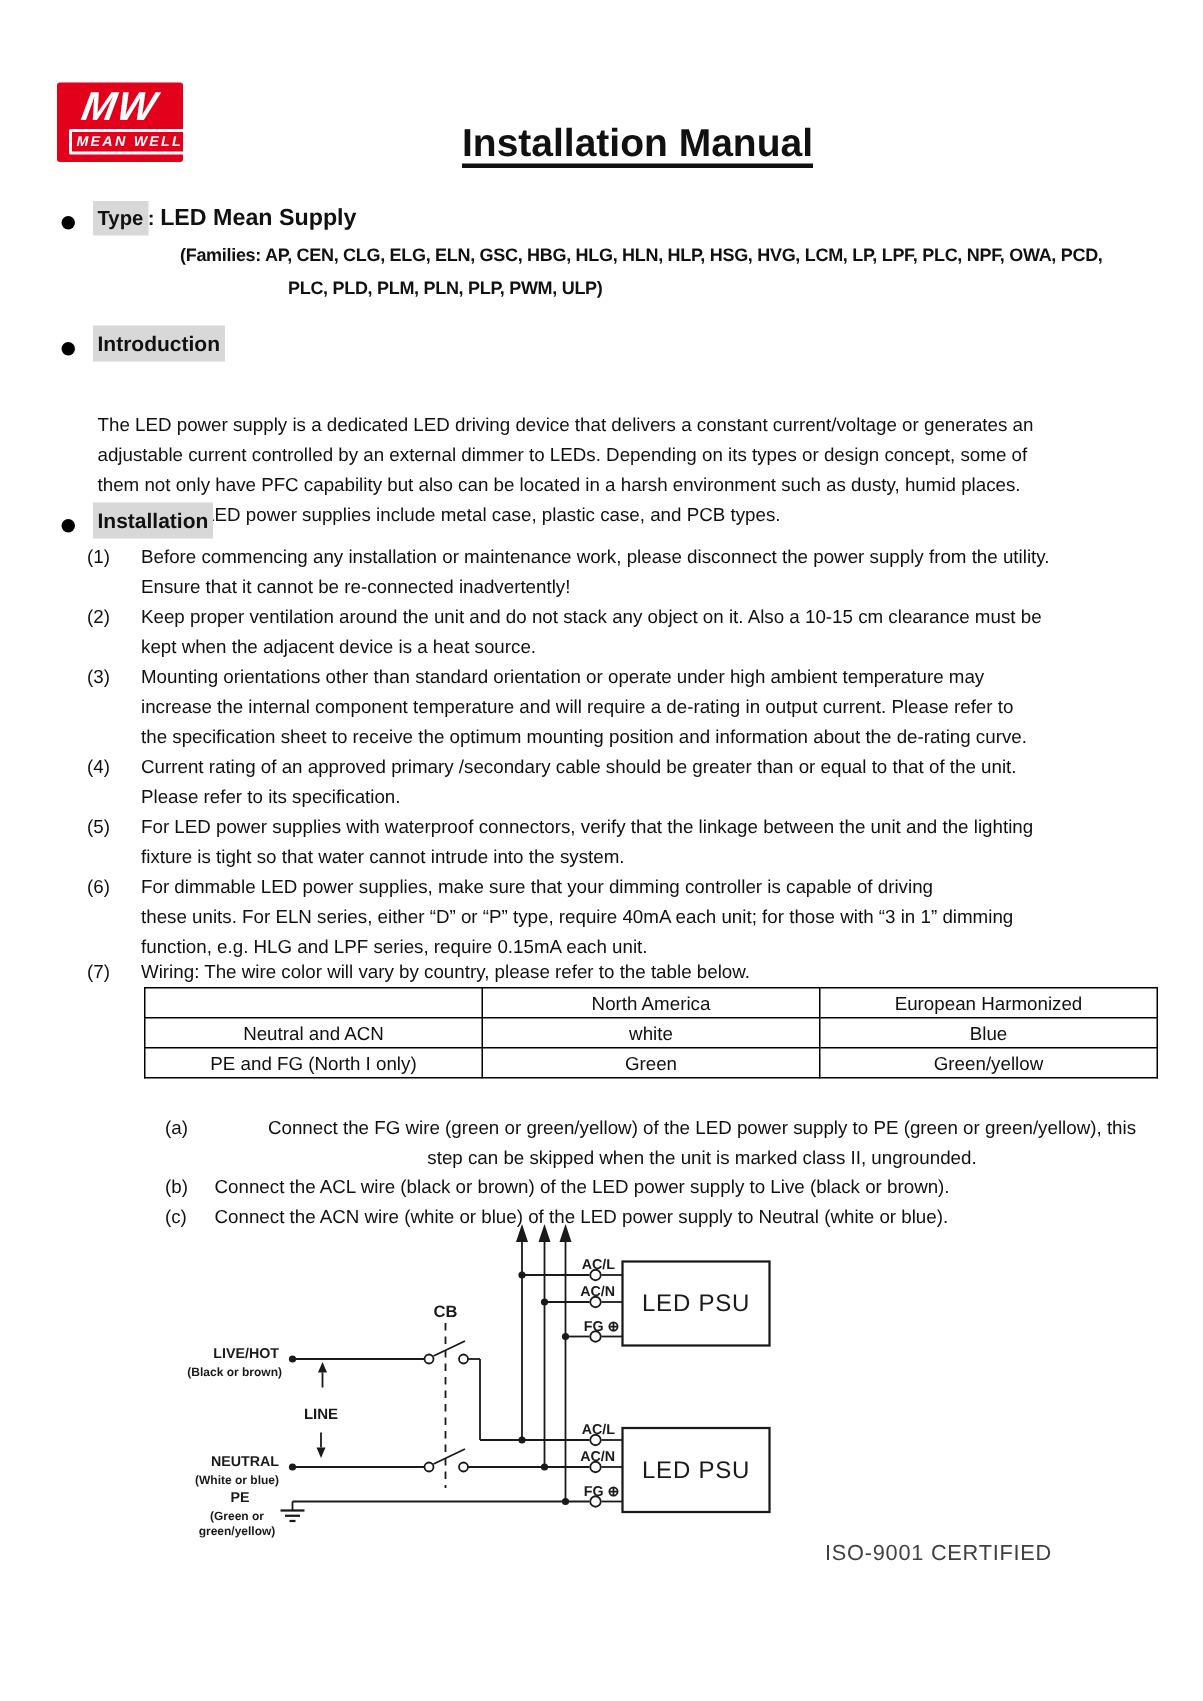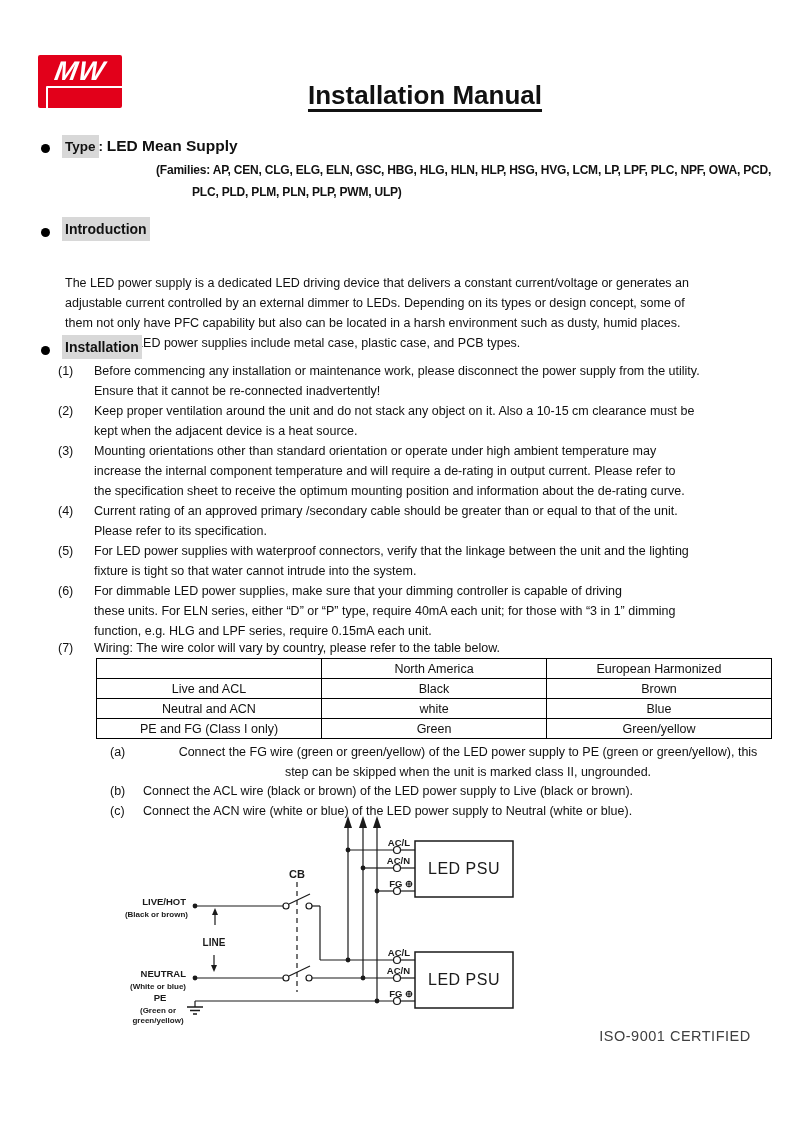--- a/index.html
+++ b/index.html
@@ -5,22 +5,22 @@
   html,body{margin:0;padding:0;background:#fff;}
   .page{position:relative;width:802px;height:1134px;background:#ffffff;overflow:hidden;
         font-family:"Liberation Sans",sans-serif;color:#111;}
   .abs{position:absolute;}
 
   
   .logo{left:38px;top:55px;width:84px;height:53px;background:#e2001a;border-radius:2px;
         display:flex;flex-direction:column;align-items:center;justify-content:flex-start;}
   .logo-mw{color:#fff;font-weight:bold;font-style:italic;font-size:27px;line-height:30px;
            letter-spacing:1px;transform:skewX(-10deg);margin-top:1px;}
-  .logo-name{border:2px solid #fff;border-radius:1px;margin:0 4px 4px 17px;padding:16px 3px;
-             color:#fff;font-weight:bold;font-size:9.5px;letter-spacing:1.5px;line-height:13px;white-space:nowrap;}
+  .logo-name{border:2px solid #fff;border-radius:1px;margin:0 4px 4px 17px;padding:0 3px;
+             color:#fff;font-weight:bold;font-size:9.5px;letter-spacing:1.5px;line-height:13px;white-space:nowrap;font-style:italic;}
 
   
   .title-wrap{left:0;top:80px;width:850px;text-align:center;}
   .doc-title{display:inline-block;font-size:26px;font-weight:bold;
              text-decoration:underline;text-decoration-thickness:2.5px;text-underline-offset:5px;}
 
   
   .bullet{position:absolute;width:9px;height:9px;border-radius:50%;background:#000;}
   .hl{background:#d8d8d8;padding:4px 3px;font-weight:bold;}
   .h14{font-size:14px;}
@@ -33,21 +33,21 @@
   .item{display:flex;align-items:flex-start;font-size:12.5px;line-height:20px;}
   .marker{flex:0 0 36px;white-space:nowrap;}
   .marker-sub{flex:0 0 33px;white-space:nowrap;}
   .item-text{white-space:pre-line;width:700px;}
 
   
   table.wiring{border-collapse:collapse;width:676px;table-layout:fixed;}
   table.wiring td{border:1px solid #000;height:19px;font-size:12.5px;text-align:center;padding:0;}
 
   
-  .footer{left:550px;top:1028px;width:250px;text-align:center;}
+  .footer{left:550px;top:1028px;width:250px;}
   .cert{font-size:14.5px;letter-spacing:0.5px;color:#404040;white-space:nowrap;}
   .slogan{font-family:"DejaVu Serif",serif;font-style:italic;font-weight:bold;
           font-size:13px;letter-spacing:1.5px;color:#333;margin-top:2px;white-space:nowrap;}
 
   
   svg text{font-family:"Liberation Sans",sans-serif;fill:#1a1a1a;}
   .dlbl{font-size:9.5px;font-weight:bold;}
   .dsub{font-size:8px;font-weight:bold;}
   .dpsu{font-size:16px;letter-spacing:0.5px;}
 </style>
@@ -62,21 +62,21 @@
   </div>
 
   <div class="abs title-wrap">
     <span class="doc-title">Installation Manual</span>
   </div>
 
   <span class="bullet" style="left:41px;top:144px;"></span>
   <div class="abs type-line">
     <span class="hl">Type</span><b>: </b><span class="type-value">LED Mean Supply</span>
   </div>
-  <div class="abs families" style="left:120px;top:163px;margin-left:36px;">(Families: AP, CEN, CLG, ELG, ELN, GSC, HBG, HLG, HLN, HLP, HSG, HVG, LCM, LP, LPF, PLC, NPF, OWA, PCD,</div>
+  <div class="abs families" style="left:120px;top:163px;">(Families: AP, CEN, CLG, ELG, ELN, GSC, HBG, HLG, HLN, HLP, HSG, HVG, LCM, LP, LPF, PLC, NPF, OWA, PCD,</div>
   <div class="abs families" style="left:192px;top:185px;">PLC, PLD, PLM, PLN, PLP, PWM, ULP)</div>
 
   <span class="bullet" style="left:41px;top:228px;"></span>
   <div class="abs h14" style="left:62px;top:221px;">
     <span class="hl">Introduction</span>
   </div>
   <div class="abs body-text" style="left:65px;top:243px;width:715px;margin-top:30px;">The LED power supply is a dedicated LED driving device that delivers a constant current/voltage or generates an
 adjustable current controlled by an external dimmer to LEDs. Depending on its types or design concept, some of
 them not only have PFC capability but also can be located in a harsh environment such as dusty, humid places.
 Mean Well’s LED power supplies include metal case, plastic case, and PCB types.</div>
@@ -124,31 +124,26 @@
   </div>
 
   <table class="wiring abs" style="left:96px;top:658px;">
     <tbody>
         <tr>
       <td></td>
       <td>North America</td>
       <td>European Harmonized</td>
     </tr>
     <tr>
-      <td>Live and ACL</td>
-      <td>Black</td>
-      <td>Brown</td>
-    </tr>
-    <tr>
       <td>Neutral and ACN</td>
       <td>white</td>
       <td>Blue</td>
     </tr>
     <tr>
-      <td>PE and FG (Class I only)</td>
+      <td>PE and FG (North I only)</td>
       <td>Green</td>
       <td>Green/yellow</td>
     </tr>
   </tbody>
     </table>
 
   <div class="abs item" style="left:110px;top:742px;">
     <span class="marker-sub">(a)</span>
     <span class="item-text" style="width:650px;text-align:center;">Connect the FG wire (green or green/yellow) of the LED power supply to PE (green or green/yellow), this
 step can be skipped when the unit is marked class II, ungrounded.</span>

